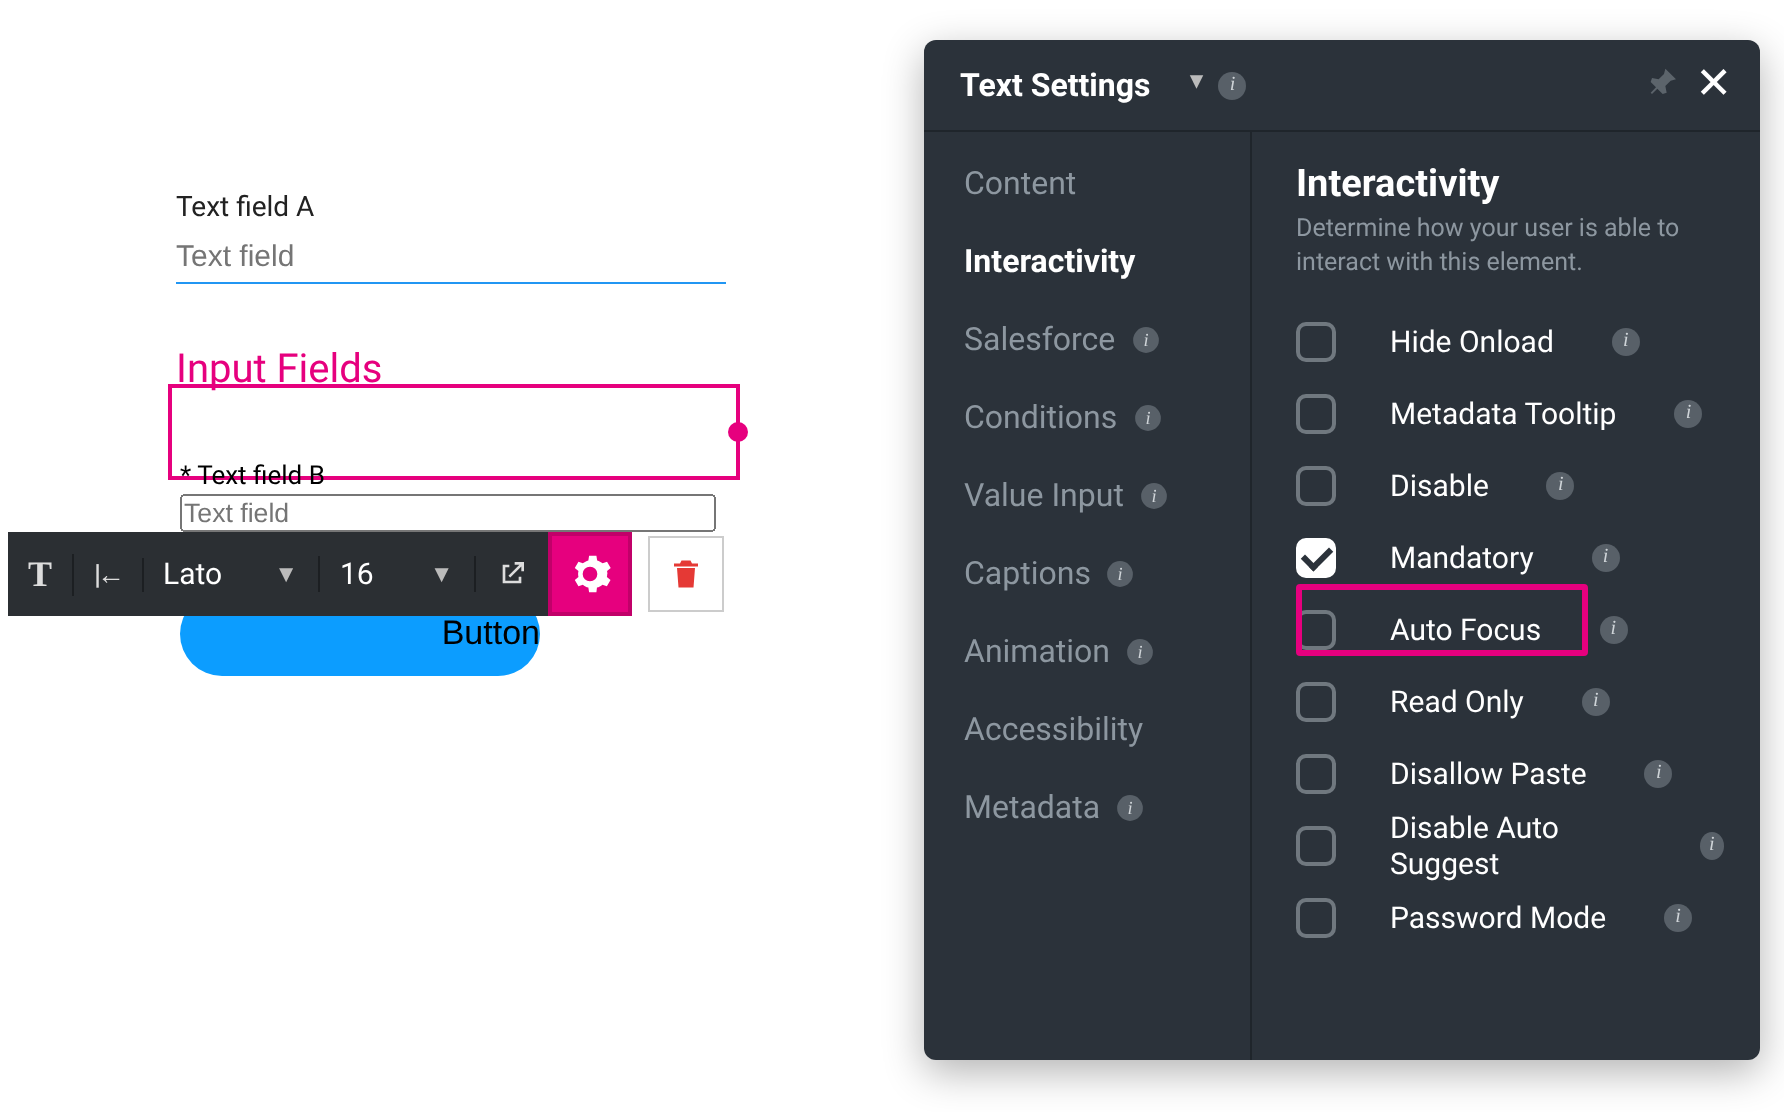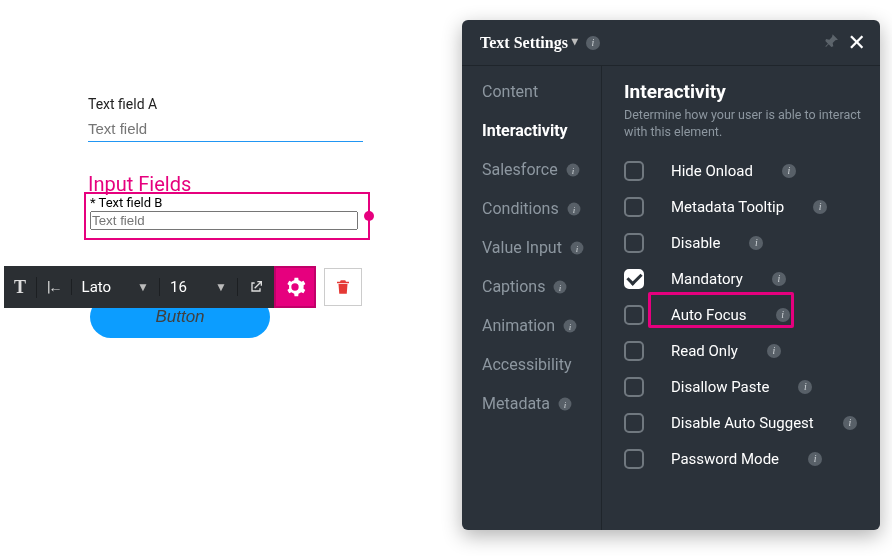--- a/index.html
+++ b/index.html
@@ -18,27 +18,27 @@
   .fieldA .lbl { margin-bottom: 4px; display: block; }
   .grp-label { position: absolute; left: 88px; top: 172px; color: #e6007e; font-size: 20px; }
   .fieldB-wrap {
     position: absolute; left: 84px; top: 192px; width: 286px; height: 48px;
     border: 2px solid #e6007e;
   }
   .fieldB-wrap::after {
     content: ""; position: absolute; right: -6px; top: 50%; width: 10px; height: 10px;
     background: #e6007e; border-radius: 50%; transform: translateY(-50%);
   }
-  .fieldB-wrap .lbl { font-size: 13px; color: #000; padding-left: 4px; padding-top: 1px; display:block; }
+  .fieldB-wrap .lbl { font-size: 13px; color: #000; padding-left: 4px; padding-top: 1px; display:block;margin-top:36px; }
   .fieldB-wrap .inp { margin-left: 4px; width: 268px; }
 
   .btn {
     position: absolute; left: 90px; top: 296px; width: 180px; height: 42px;
-    background: #0c9dff; color: #404040; border: none; border-radius: 22px;
-    font-size: 17px; text-align: center; line-height: 42px; font-style: italic;
+    background: #0c9dff; color: #000000; border: none; border-radius: 22px;
+    font-size: 17px; text-align: right; line-height: 42px;
   }
 
   
   .toolbar {
     position: absolute; left: 4px; top: 266px; height: 42px; display: flex; align-items: stretch;
   }
   .toolbar .dark { background: #2b2f33; color: #fff; display: flex; align-items: center; }
   .tb-seg { padding: 0 10px; display: flex; align-items: center; gap: 8px; border-right: 1px solid #1c1f22; }
   .tb-seg:last-child { border-right: none; }
   .tb-icon { color: #ddd; font-weight: bold; display:inline-flex; align-items:center; cursor:pointer; }
@@ -59,28 +59,28 @@
   
   .panel {
     position: absolute; left: 462px; top: 20px; width: 418px; height: 510px;
     background: #2b323a; color: #fff; border-radius: 6px; box-shadow: 0 6px 20px rgba(0,0,0,.3);
     display: flex; flex-direction: column;
   }
   .panel-header {
     height: 46px; display:flex; align-items:center; padding: 0 14px 0 18px; gap:8px;
     border-bottom: 1px solid #1f252b;
   }
-  .panel-header .title { font-weight: 700; font-size: 16px; cursor:pointer; display:flex; align-items:flex-start; gap:4px;font-family:Liberation Serif, serif;}
+  .panel-header .title { font-weight: 700; font-size: 16px; cursor:pointer; display:flex; align-items:flex-start; gap:20px;}
   .info-dot { width:14px; height:14px; border-radius:50%; background:#586068; display:inline-flex; align-items:center; justify-content:center; font-size:10px; color:#cfd4d8; font-family:Georgia,serif; font-style:italic; cursor:default; }
   .panel-header .spacer { flex:1; }
   .pin, .close { cursor:pointer; color:#9aa3ab; }
   .close { font-size:22px; line-height:1; color:#fff; }
 
   .panel-body { flex:1; display:flex; overflow:hidden; }
-  .side { width: 140px; padding: 16px 0 0 20px; display:flex; flex-direction:column; gap:20px; border-right:1px solid #1f252b;}
+  .side { width: 164px; padding: 16px 0 0 20px; display:flex; flex-direction:column; gap:20px; border-right:1px solid #1f252b;}
   .side .item { color:#8d97a0; font-size:16px; cursor:pointer; display:flex; align-items:center; gap:8px; }
   .side .item.active { color:#fff; font-weight:700; }
   .side .item .info-dot { transform: scale(.92); }
 
   .content { flex:1; padding: 14px 18px 10px 22px; overflow:auto; }
   .content h2 { font-size:19px; font-weight:700; margin-bottom:4px; }
   .content .desc { font-size:12.5px; color:#8d97a0; line-height:1.35; margin-bottom:14px; }
   .opt { display:flex; align-items:center; gap:27px; height:32px; font-size:15px; margin-bottom:4px;}
   .opt .cb { width:20px; height:20px; border:2px solid #70787f; border-radius:5px; background:transparent; display:flex; align-items:center; justify-content:center; cursor:pointer; flex-shrink:0;}
   .opt .cb.checked { background:#fff; border-color:#fff; }

